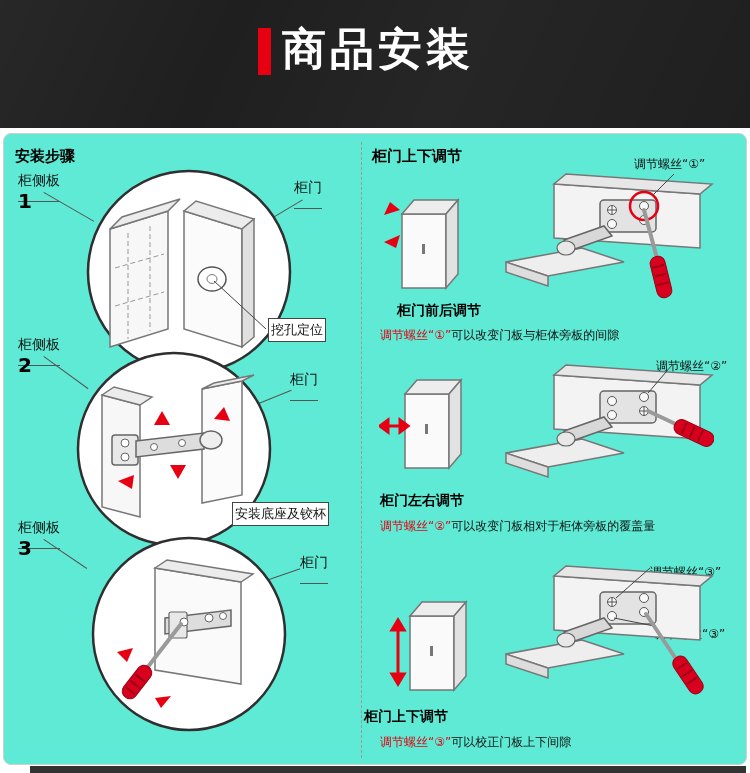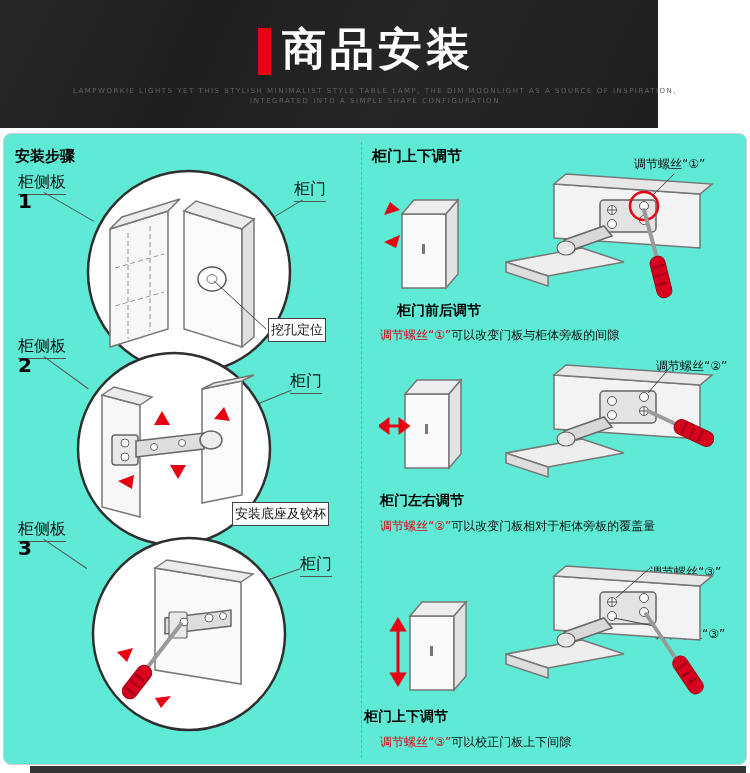--- a/index.html
+++ b/index.html
@@ -5,55 +5,51 @@
   :root{
     --accent-red:#e60012;
     --header-bg:#1f1f1f;
     --line-gray:#777;
   }
   *{margin:0;padding:0;box-sizing:border-box;}
   body{font-family:"DejaVu Sans","Liberation Sans",sans-serif;background:#fff;}
   .page{position:relative;width:750px;height:773px;background:#fff;overflow:hidden;}
 
   
-  .header{position:absolute;left:0;top:0;width:658px;height:128px;background:var(--header-bg);
+  .header{position:absolute;left:0;top:0;width:750px;height:128px;background:var(--header-bg);
     background-image:linear-gradient(115deg,rgba(255,255,255,.04) 0%,rgba(255,255,255,0) 30%,rgba(255,255,255,.03) 60%,rgba(255,255,255,0) 100%);}
   .accent-bar{position:absolute;left:258px;top:28px;width:13px;height:47px;background:var(--accent-red);}
   .header-title{position:absolute;left:282px;top:22px;font-size:44px;line-height:54px;font-weight:bold;color:#fff;letter-spacing:4px;}
   .tagline{position:absolute;left:0;top:86px;width:750px;text-align:center;color:#616161;font-size:7px;letter-spacing:1.5px;line-height:10px;}
 
   
   .content{position:absolute;left:3px;top:133px;width:744px;height:632px;background:#5eead4;border:1px solid #cfcfcf;border-radius:8px;}
   .divider{position:absolute;left:357px;top:8px;height:616px;border-left:1px dashed #9a9a9a;}
   .bottom-strip{position:absolute;left:30px;right:4px;bottom:0;height:7px;background:#333;}
 
   .abs{position:absolute;}
   .col-title{font-size:15px;font-weight:bold;color:#000;}
-  .part-label{font-size:16px;color:#111;display:inline-block;border-bottom:1px solid #555;padding-bottom:1px;white-space:nowrap;}
+  .part-label{font-size:14px;color:#111;display:inline-block;border-bottom:1px solid #555;padding-bottom:11px;white-space:nowrap;}
   .step-num{font-size:20px;font-weight:bold;color:#000;}
   .note-box{border:1px solid #444;background:#fff;padding:2px 2px;font-size:13px;color:#111;white-space:nowrap;}
   .leader{position:absolute;height:0;border-top:1px solid #555;transform-origin:0 0;}
   .screw-label{font-size:12px;color:#111;white-space:nowrap;}
   .sec-heading{font-size:14px;font-weight:bold;color:#000;white-space:nowrap;}
   .sec-desc{font-size:12px;color:#111;white-space:nowrap;}
   .sec-desc .hl{color:var(--accent-red);}
   svg{display:block;}
 </style>
 </head>
 <body>
 
 <div class="page">
 
   <div class="header">
     <div class="accent-bar"></div>
     <div class="header-title">商品安装</div>
-    <div class="tagline">
-      <div>LAMPWORKIE LIGHTS YET THIS STYLISH MINIMALIST STYLE TABLE LAMP, THE DIM MOONLIGHT AS A SOURCE OF INSPIRATION,</div>
-      <div>INTEGRATED INTO A SIMPLE SHAPE CONFIGURATION</div>
-    </div>
   </div>
 
   <div class="content">
     <div class="divider"></div>
 
     <div class="abs col-title" style="left:11px;top:13px;">安装步骤</div>
 
     <div class="abs part-label" style="left:14px;top:38px;">柜侧板</div>
     <div class="leader" style="left:40px;top:58px;width:58px;transform:rotate(30deg);"></div>
     <div class="abs step-num" style="left:14px;top:55px;">1</div>

